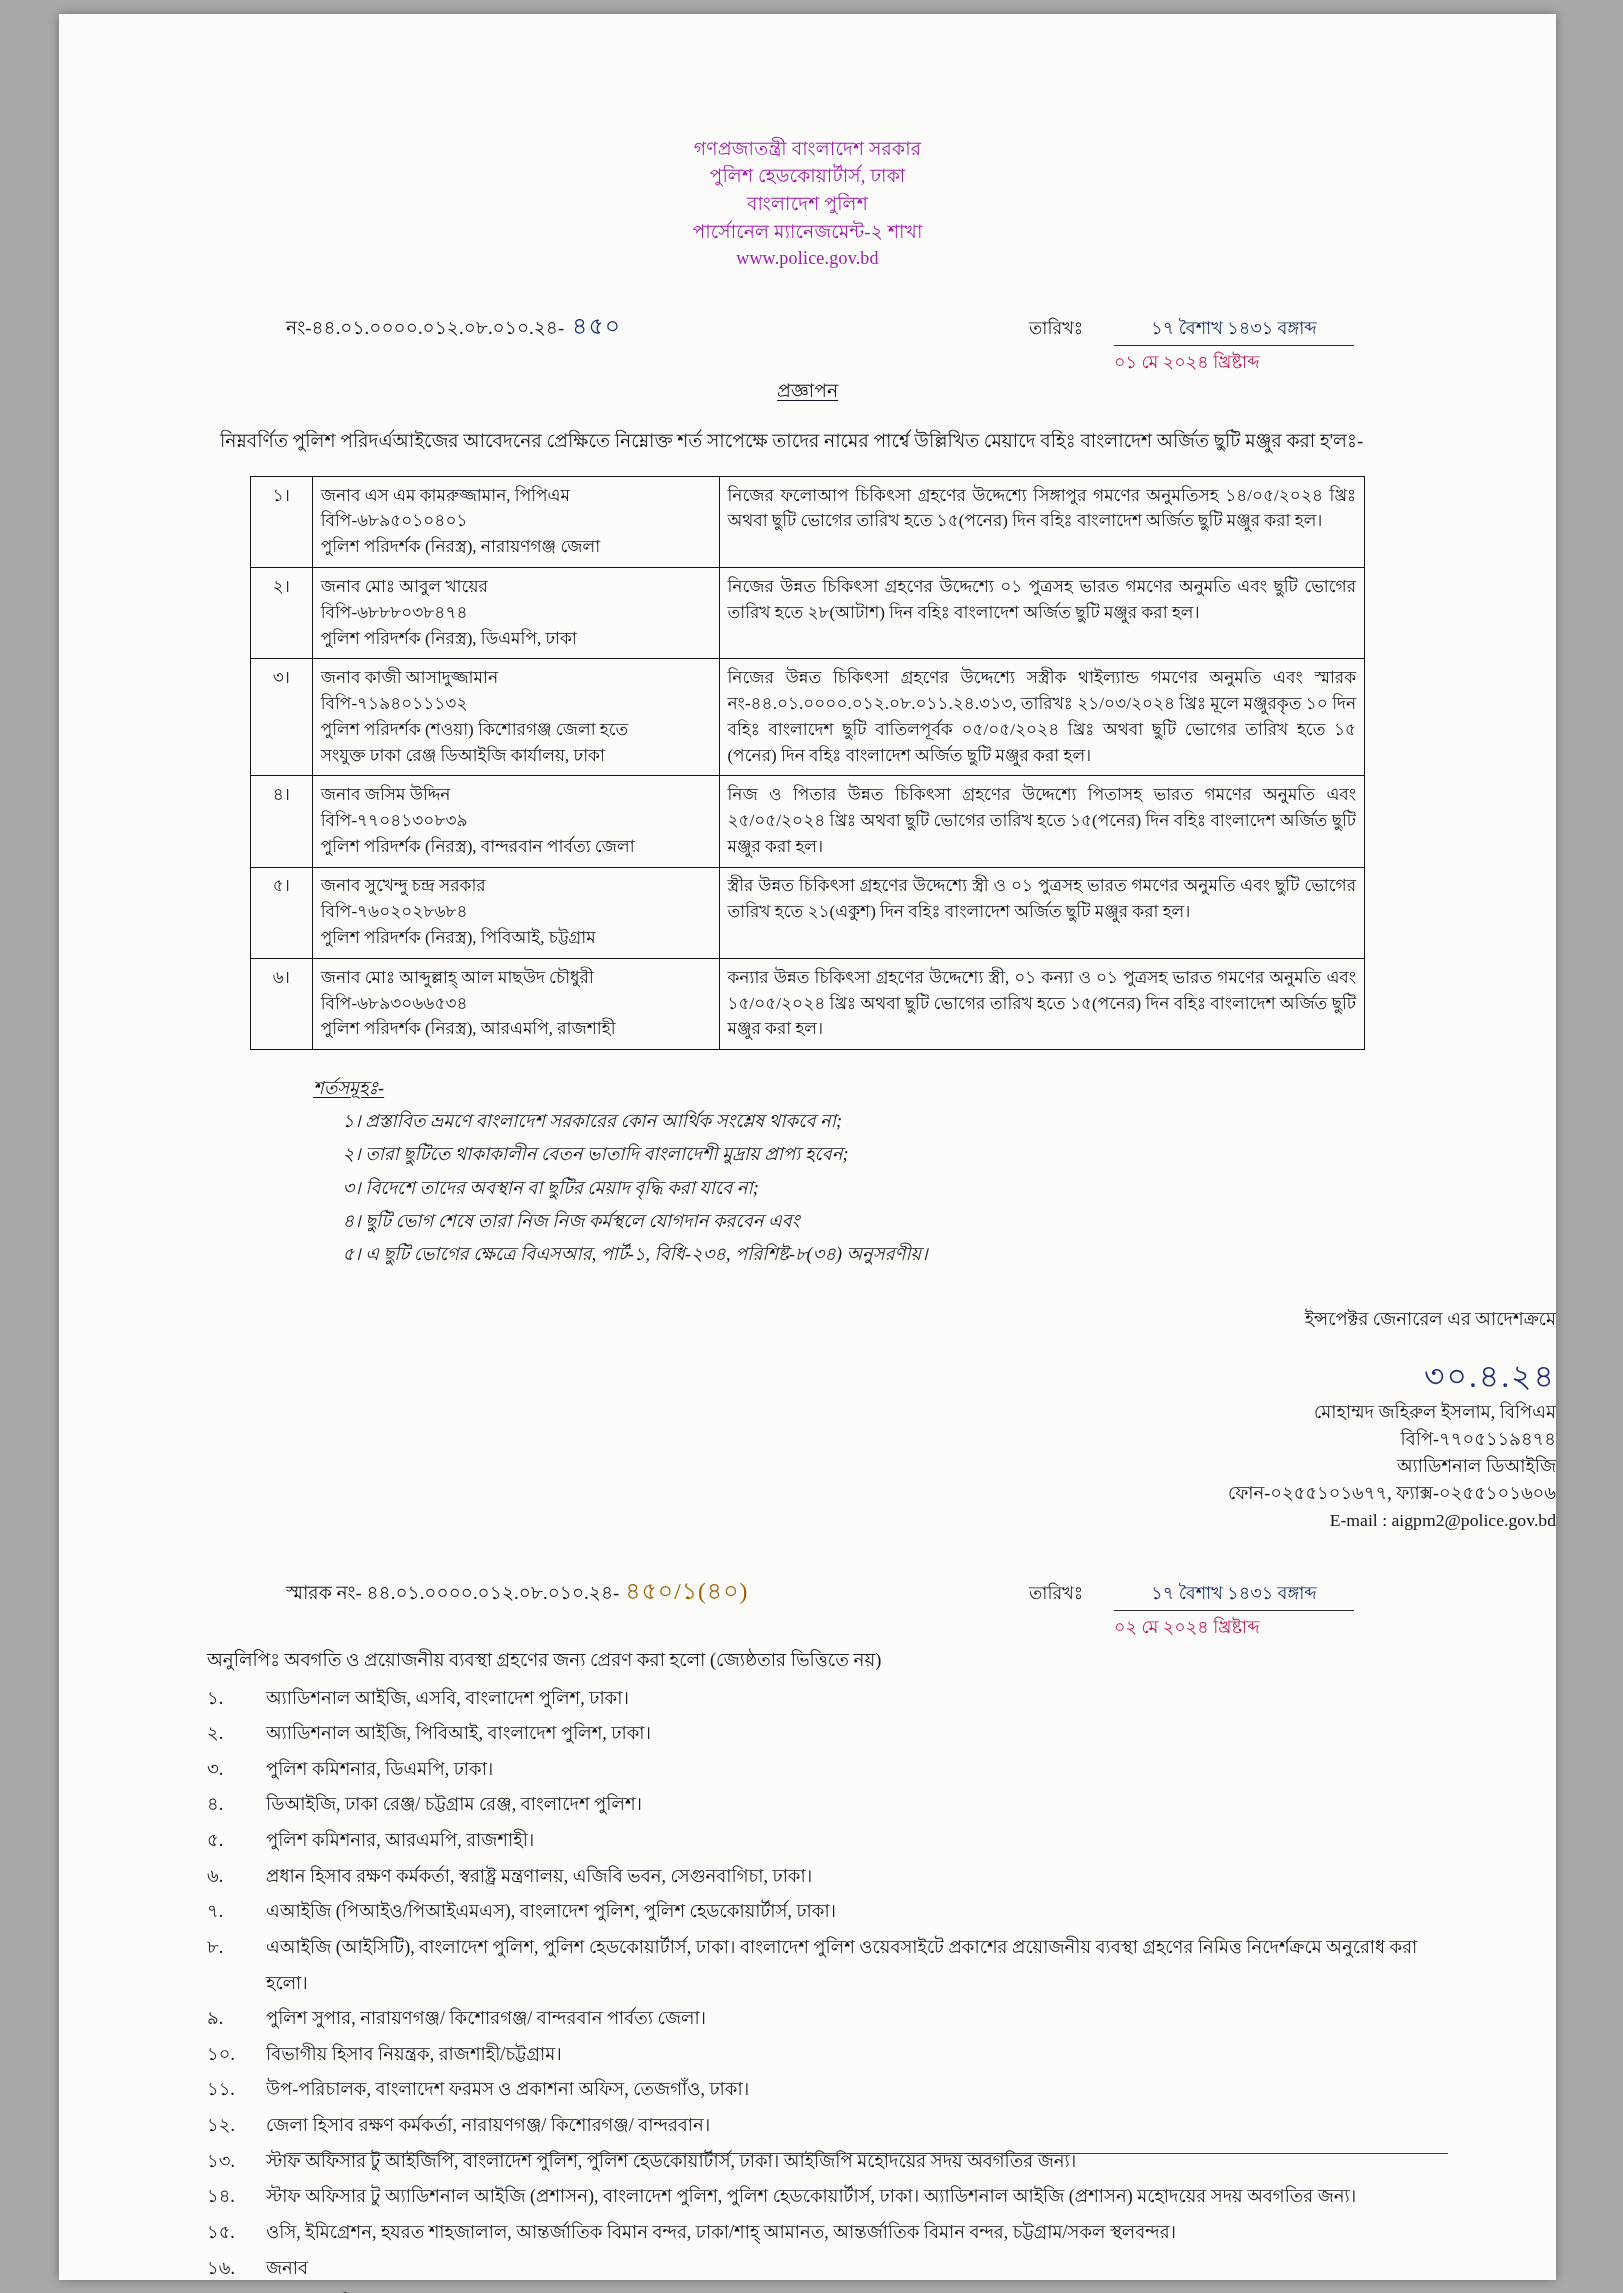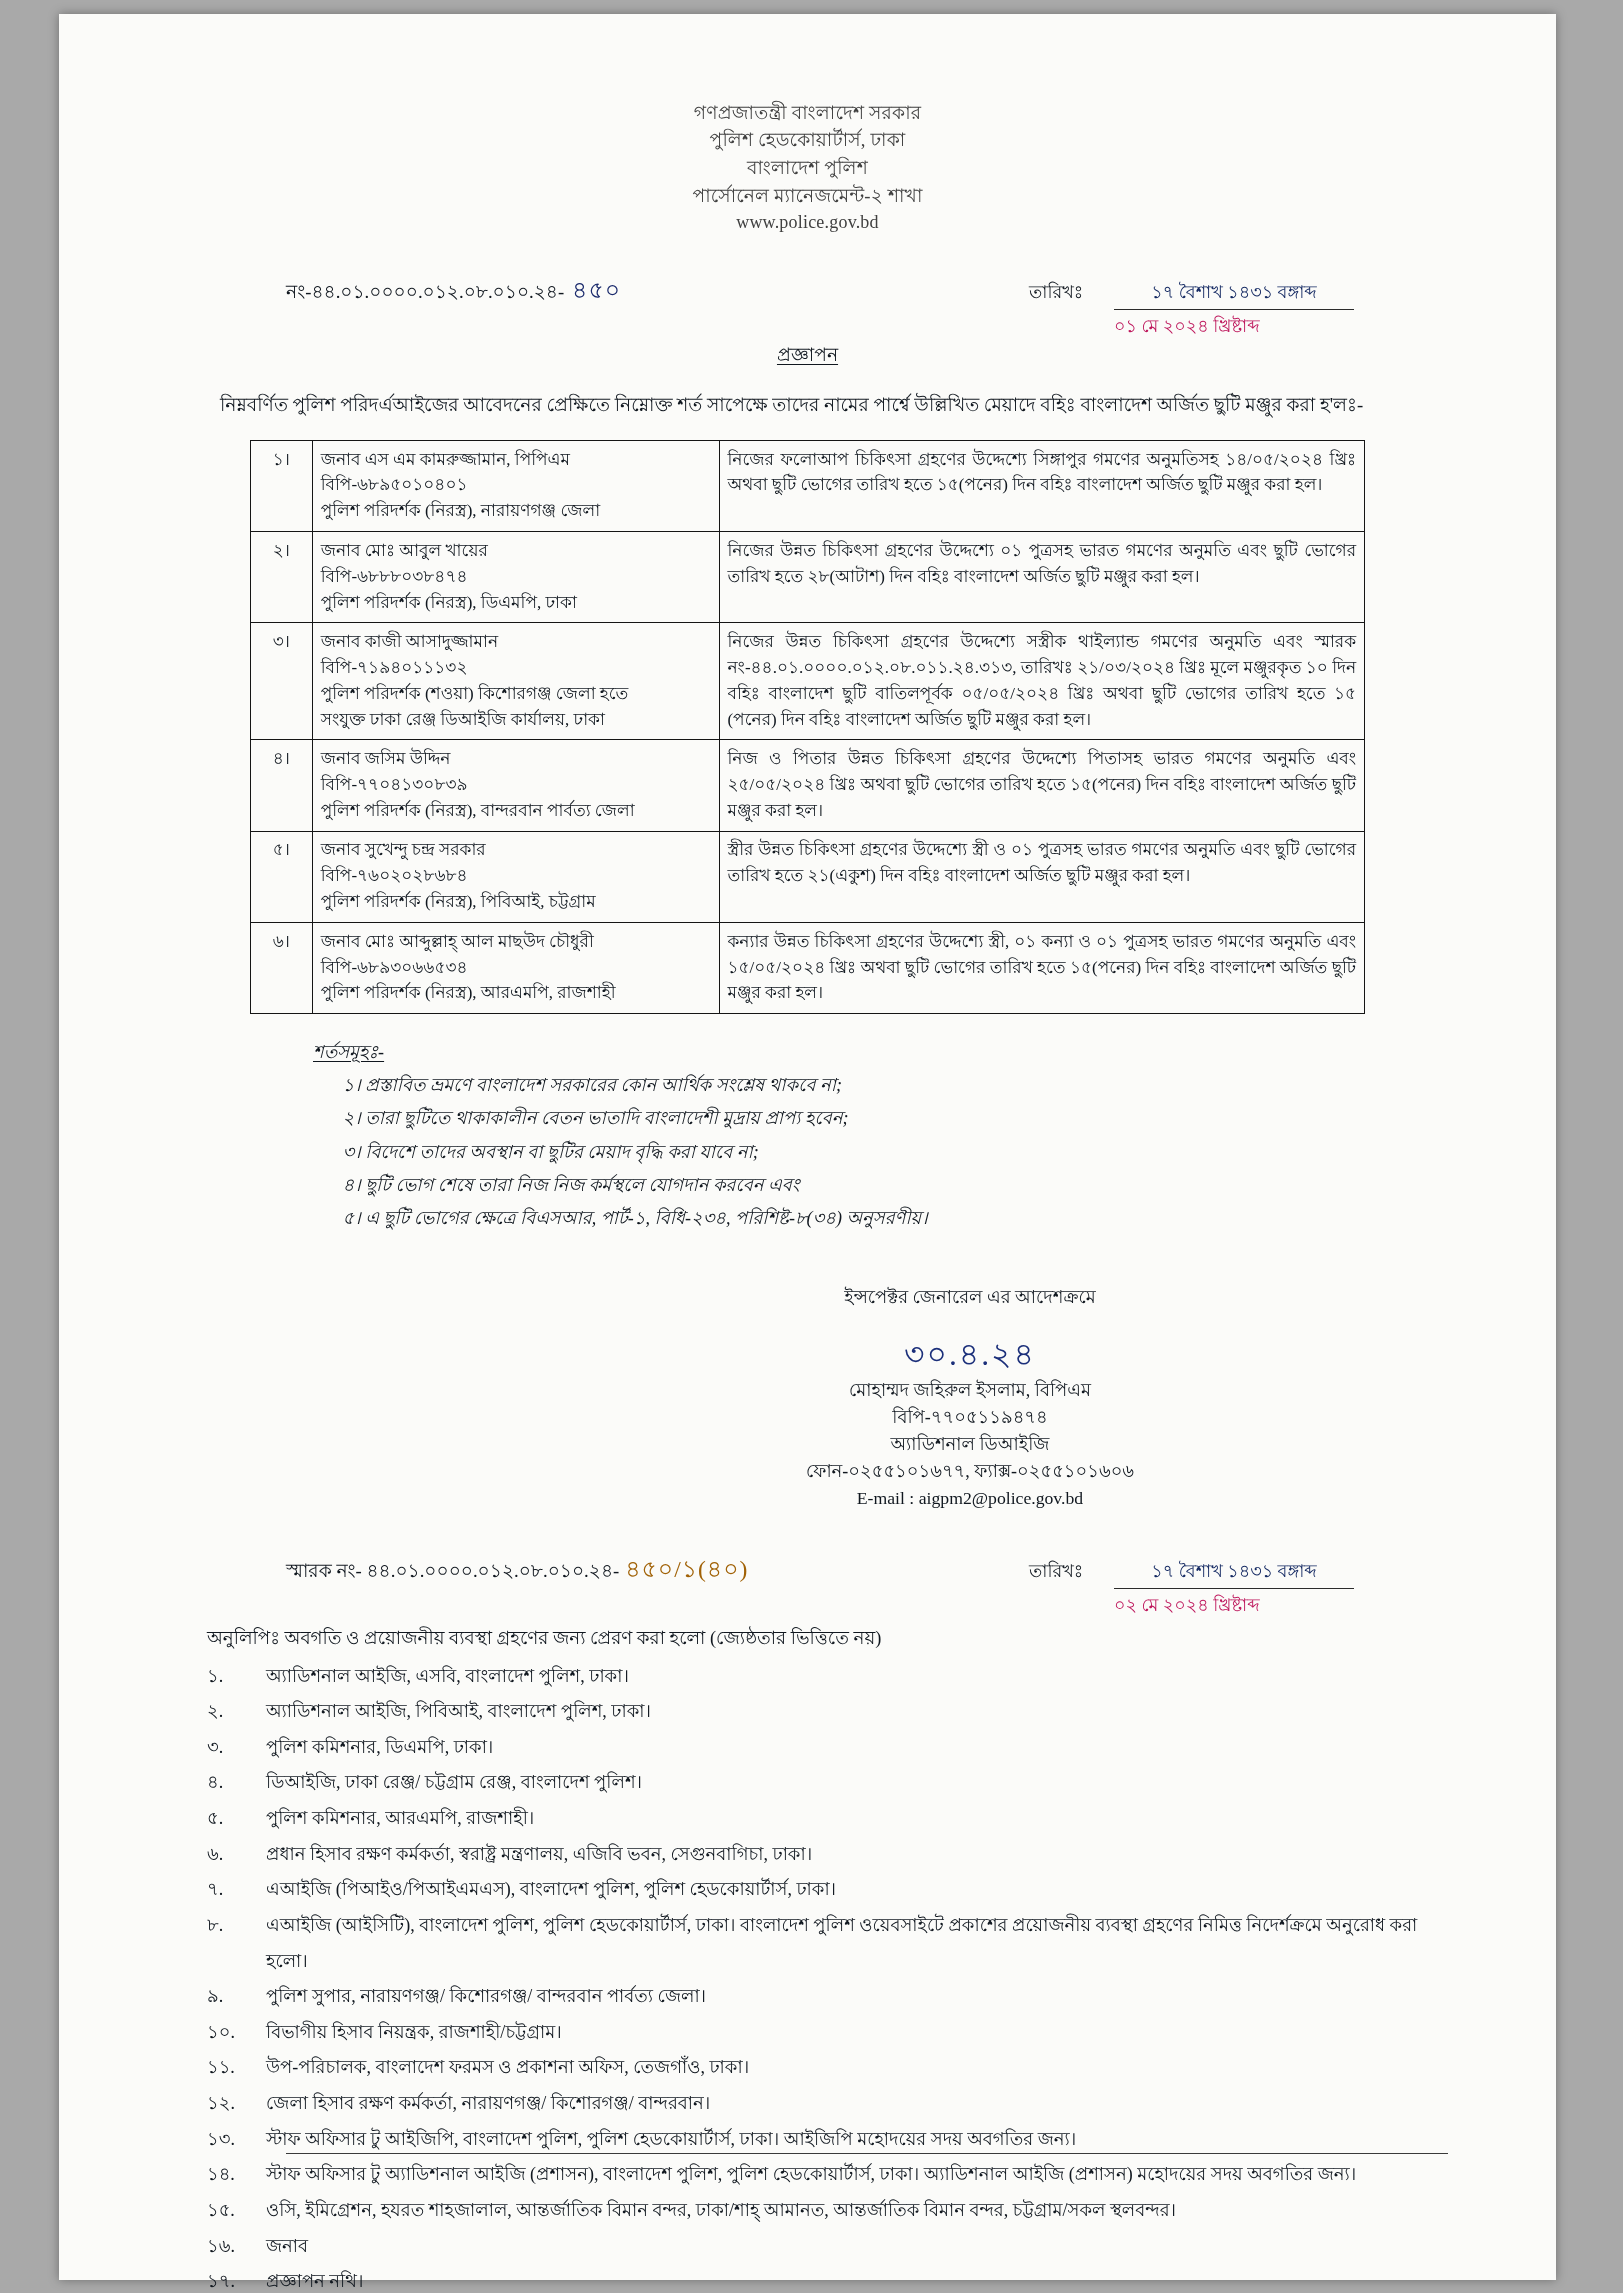--- a/index.html
+++ b/index.html
@@ -29,21 +29,22 @@
     left: 0; top: 0; right: 0; bottom: 0;
     padding: 0;
     color: #10171f;
   }
   
   .header {
     text-align: center;
     padding-top: 85px;
     line-height: 1.48;
     font-size: 18.7px;
-    color: #404040;
+    color: #a21caf;
+    margin-top: 36px;
   }
   .header div { letter-spacing: 0.2px; }
   .header .web { font-family: "Liberation Serif", serif; font-size: 18px; }
 
   
   .memoline {
     position: relative;
     margin-top: 29.6px;
     height: 69px;
     font-size: 18.7px;
@@ -131,22 +132,22 @@
     margin: 21.7px 0 0 254px;
     font-size: 18px;
     line-height: 1.85;
     font-style: italic;
   }
   .cond-title { text-decoration: underline; text-underline-offset: 3px; }
   .cond-list { margin-left: 29.6px; }
 
   
   .sig {
-    margin-top: 48px;
-    text-align: center;
+    margin-top: 34px;
+    text-align: right;
     font-size: 18px;
     line-height: 1.5;
     padding-left: 325px;
   }
   .sig .order { margin-bottom: 21.7px; }
   .sig .scribble {
     font-family: "Liberation Serif", serif;
     color: #1b2f7a;
     font-size: 31.5px;
     letter-spacing: 2px;

